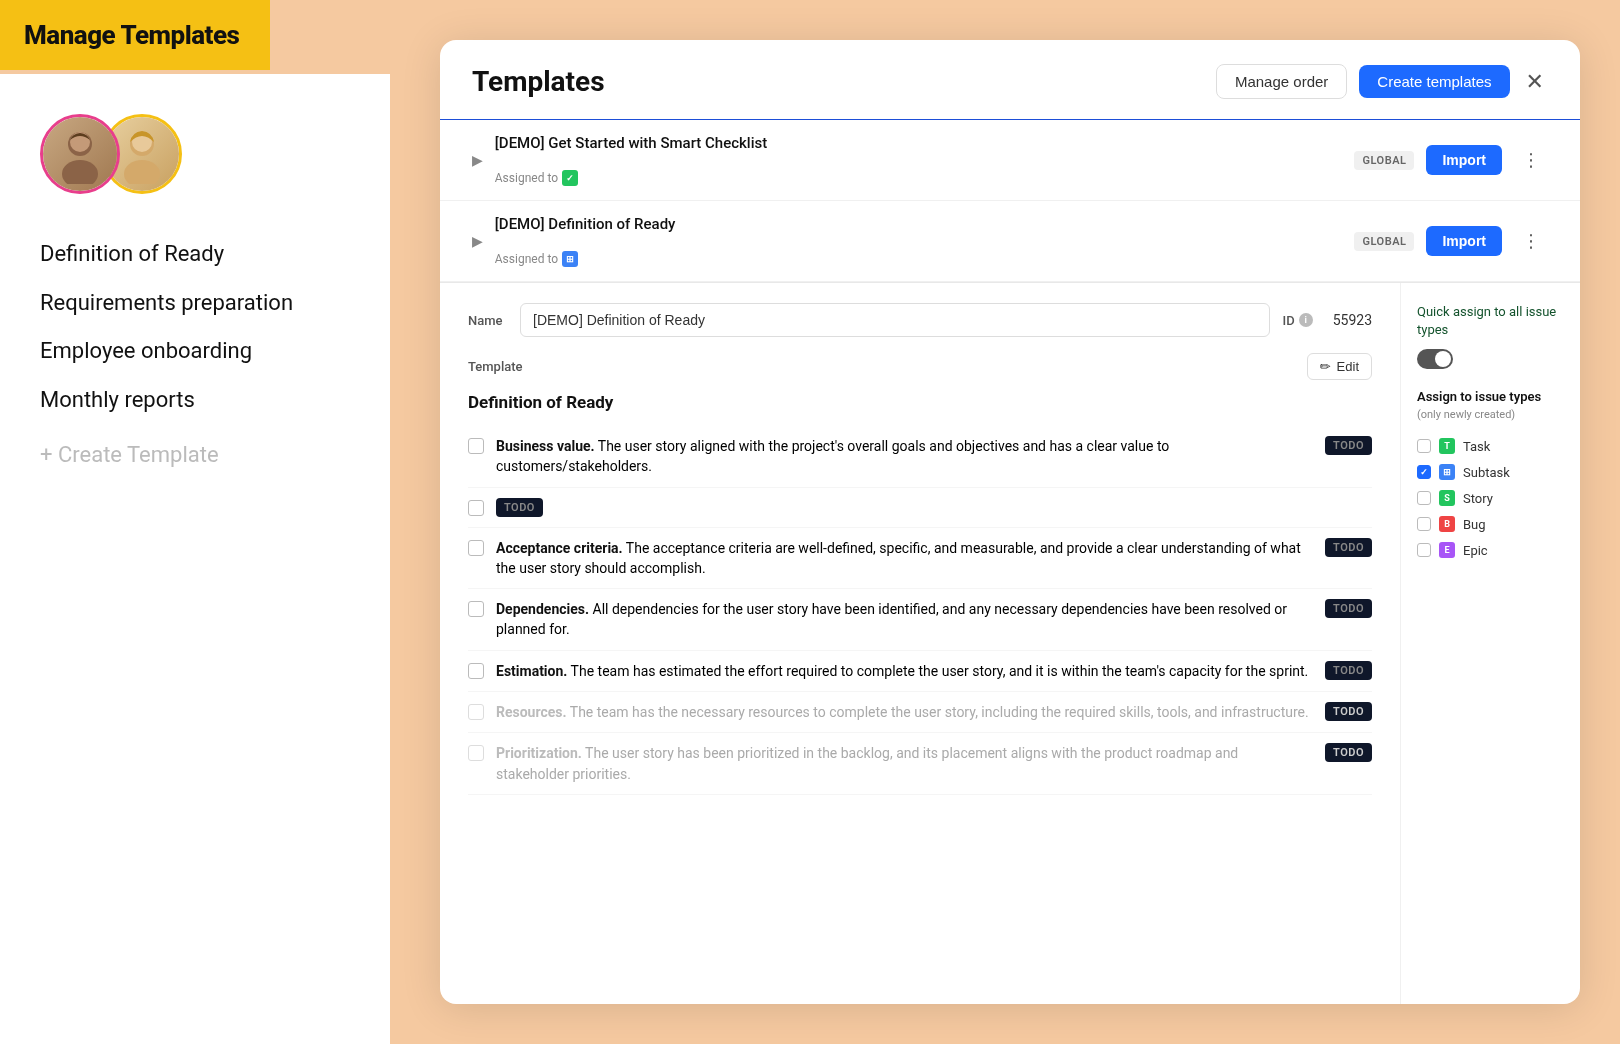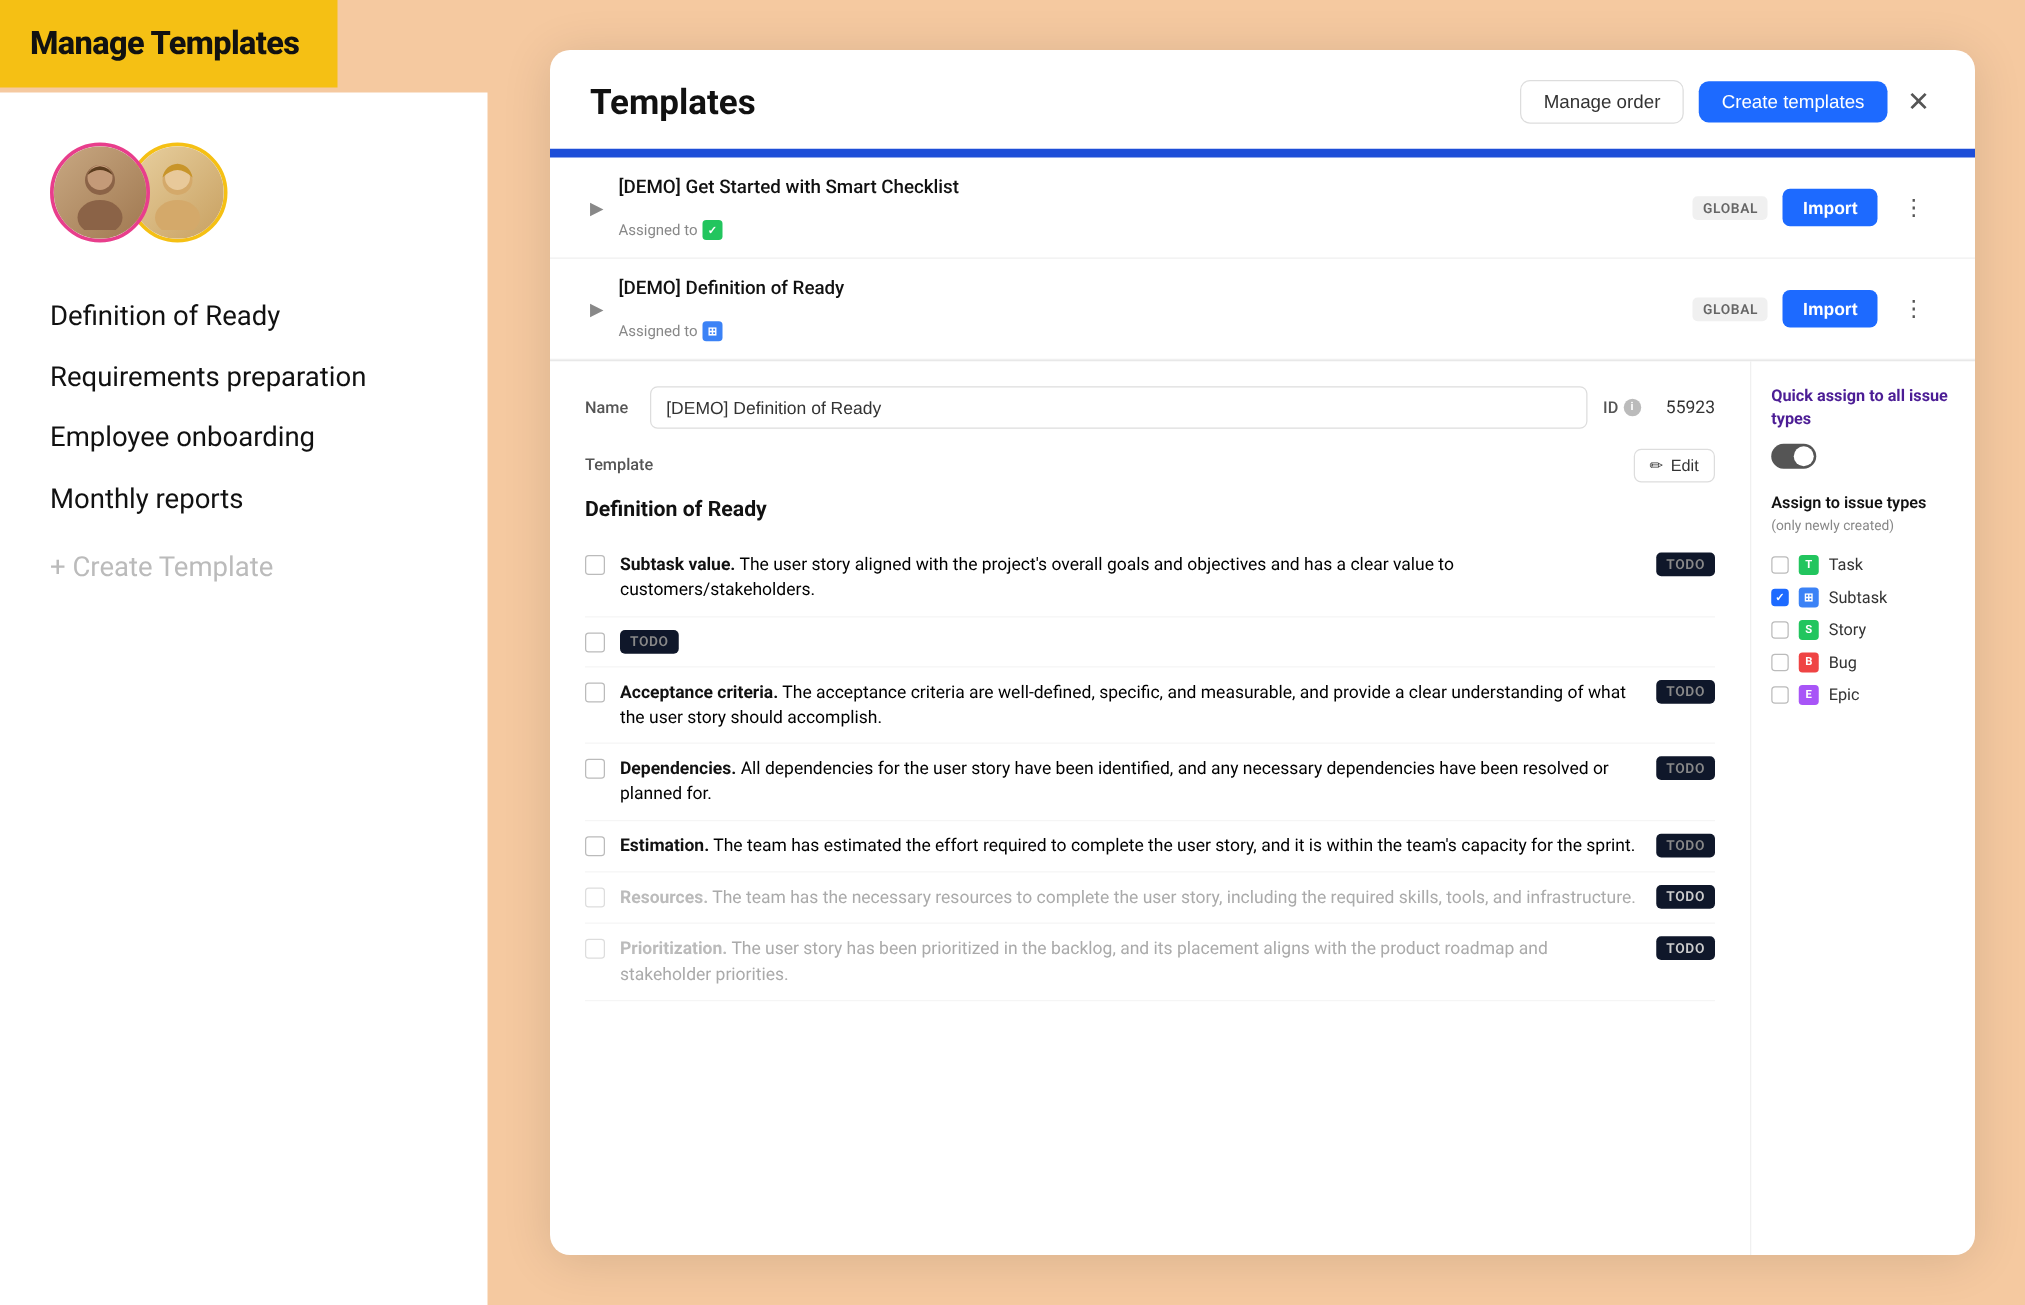--- a/index.html
+++ b/index.html
@@ -126,21 +126,21 @@
       flex-direction: column;
       box-shadow: 0 4px 40px rgba(0,0,0,0.12);
     }
 
     
     .modal-header {
       display: flex;
       align-items: center;
       justify-content: space-between;
       padding: 24px 32px 20px 32px;
-      border-bottom: 7px solid #1d4ed8;
+      border-bottom: 1px solid #1d4ed8;
       flex-shrink: 0;
     }
     .modal-title {
       font-size: 28px;
       font-weight: 700;
       color: #111;
     }
     .modal-actions {
       display: flex;
       align-items: center;
@@ -379,22 +379,22 @@
     .right-panel {
       width: 180px;
       flex-shrink: 0;
       border-left: 1px solid #f0f0f0;
       padding: 20px 16px;
       overflow-y: auto;
     }
 
     .right-section-title {
       font-size: 13px;
-      font-weight: 700;
-      color: #4c1d95;
+      font-weight: 400;
+      color: #14532d;
       margin-bottom: 10px;
       line-height: 1.4;
     }
 
     .toggle-row {
       display: flex;
       align-items: center;
       gap: 8px;
       margin-bottom: 20px;
     }
@@ -597,21 +597,21 @@
           </button>
         </div>
 
         <div class="checklist-title">Definition of Ready</div>
 
         <ul class="checklist-items">
 
           <li class="checklist-item">
             <div class="checklist-checkbox"></div>
             <span class="checklist-text">
-              <strong>Subtask value.</strong> The user story aligned with the project's overall goals and objectives and has a clear value to customers/stakeholders.
+              <strong>Business value.</strong> The user story aligned with the project's overall goals and objectives and has a clear value to customers/stakeholders.
             </span>
             <span class="todo-badge">TODO</span>
           </li>
 
           <li class="checklist-item">
             <div class="checklist-checkbox"></div>
             <span class="todo-badge">TODO</span>
           </li>
 
           <li class="checklist-item">

